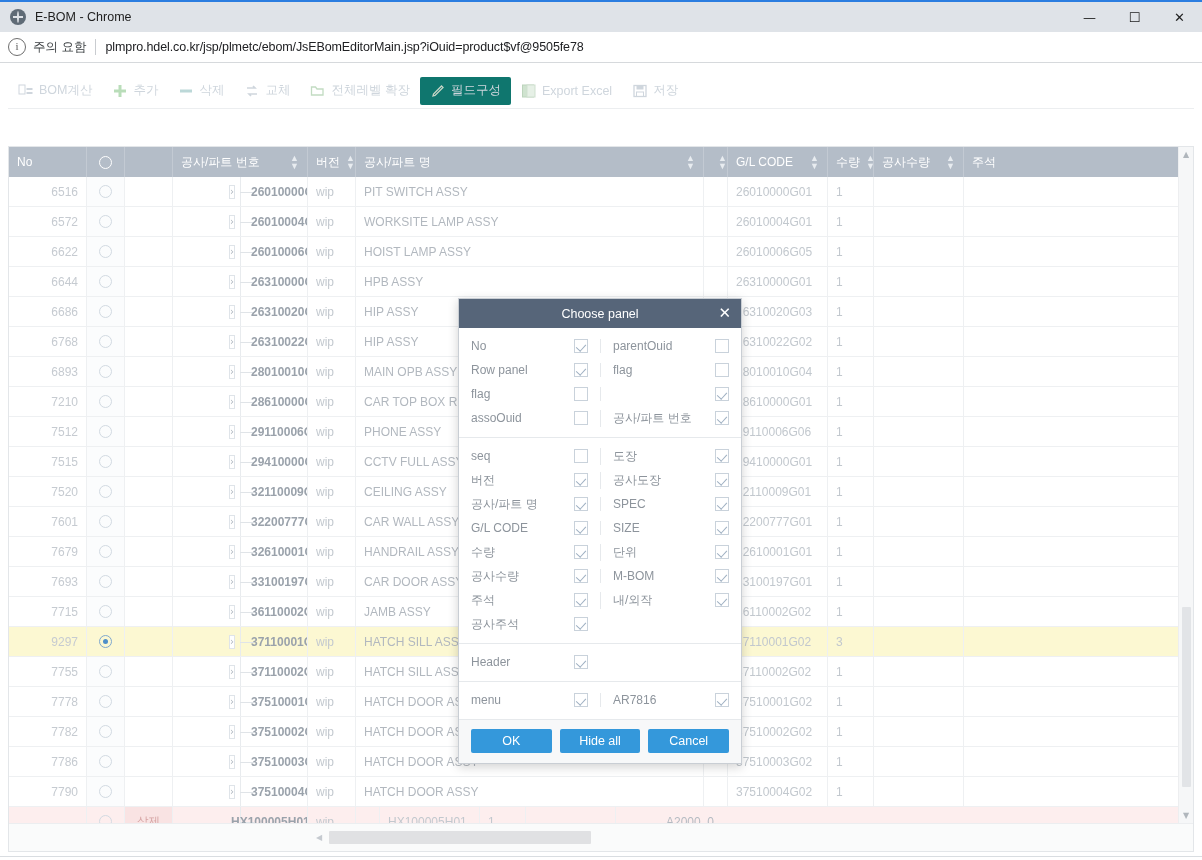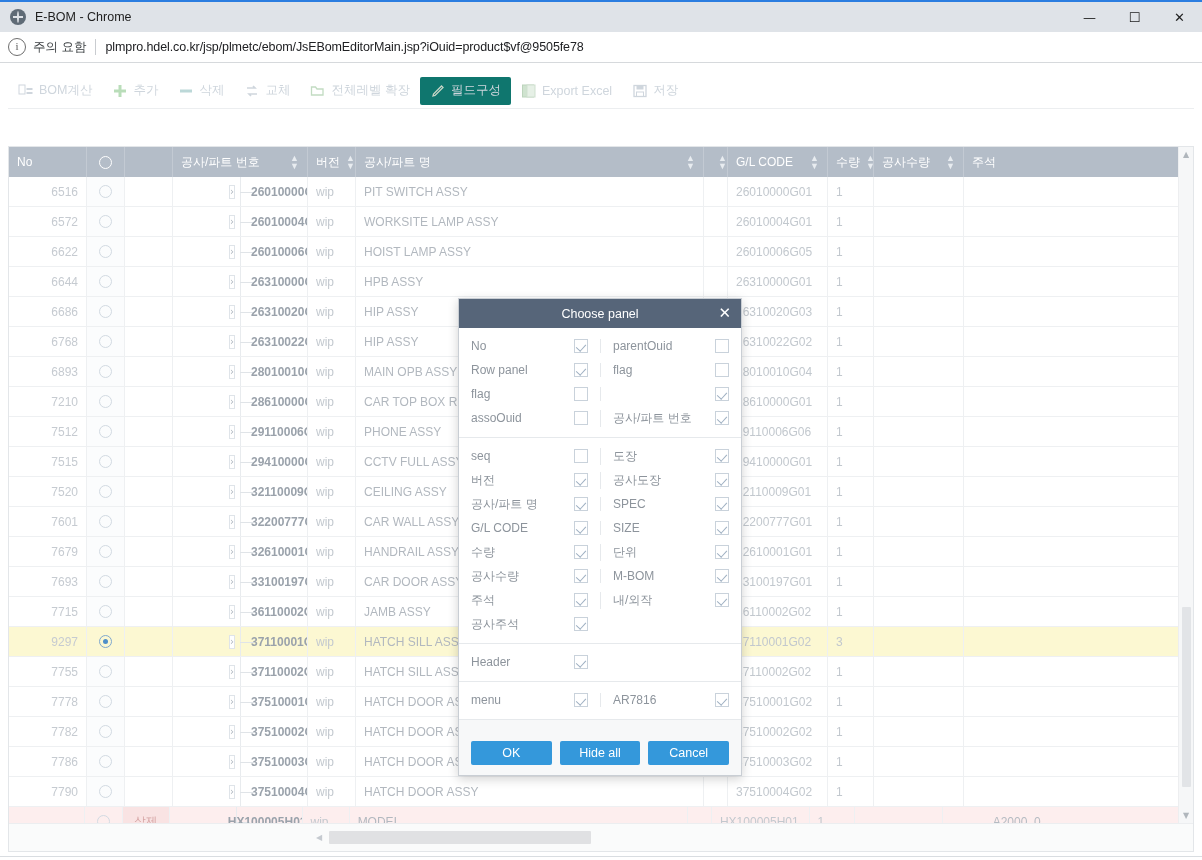--- a/index.html
+++ b/index.html
@@ -458,21 +458,21 @@
     width: 5px; height: 8px;
     border: solid #9fb0c2;
     border-width: 0 1.6px 1.6px 0;
     transform: rotate(42deg);
   }
   .m-foot {
     background: #f7f8f9;
     border-top: 1px solid #e6e9ec;
     display: flex;
     gap: 8px;
-    padding: 21px 12px 10px 12px;
+    padding: 9px 12px 10px 12px;
     box-sizing: border-box;
     justify-content: flex-end;
   }
   .m-btn {
     flex: 1 1 0;
     height: 24px;
     background: #3498db;
     color: #ffffff;
     font-size: 12.5px;
     display: flex;
@@ -1080,21 +1080,20 @@
               <div class="r-radio"></div>
             </div>
             <div class="cell c-flag" style="width: 48px;">삭제</div>
             <div class="cell c-tree" style="width: 135px; justify-content: flex-start; padding-left: 56px;">
               <div class="tree-line" style="bottom: 50%;"></div>
               <div class="tree-stub" style="left: 50%;"></div>
               <div style="width: 28px;"></div>
               <span class="c-num" style="position: relative; z-index: 2;">HX100005H01</span>
             </div>
             <div class="cell c-ver" style="width: 48px;">wip</div>
-            <div class="cell c-name" style="width: 348px;">MODEL</div>
             <div class="cell " style="width: 24px;"></div>
             <div class="cell c-gl" style="width: 100px;">HX100005H01</div>
             <div class="cell c-qty" style="width: 46px;">1</div>
             <div class="cell " style="width: 90px;"></div>
             <div class="cell " style="width: 214px; flex: 1 1 auto; margin-left: 42px;">A2000_0</div>
           </div>
         </div>
 
       <div class="vsb">
         <div class="vsb-arrow">▲</div>

